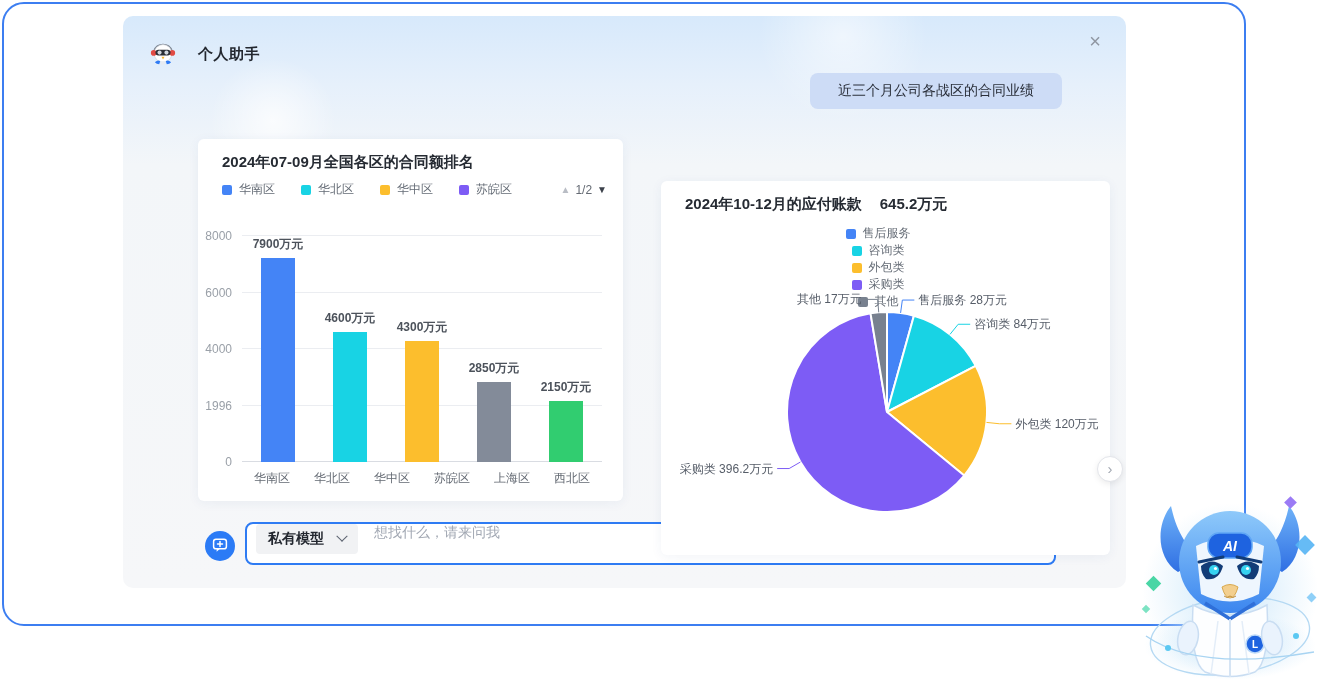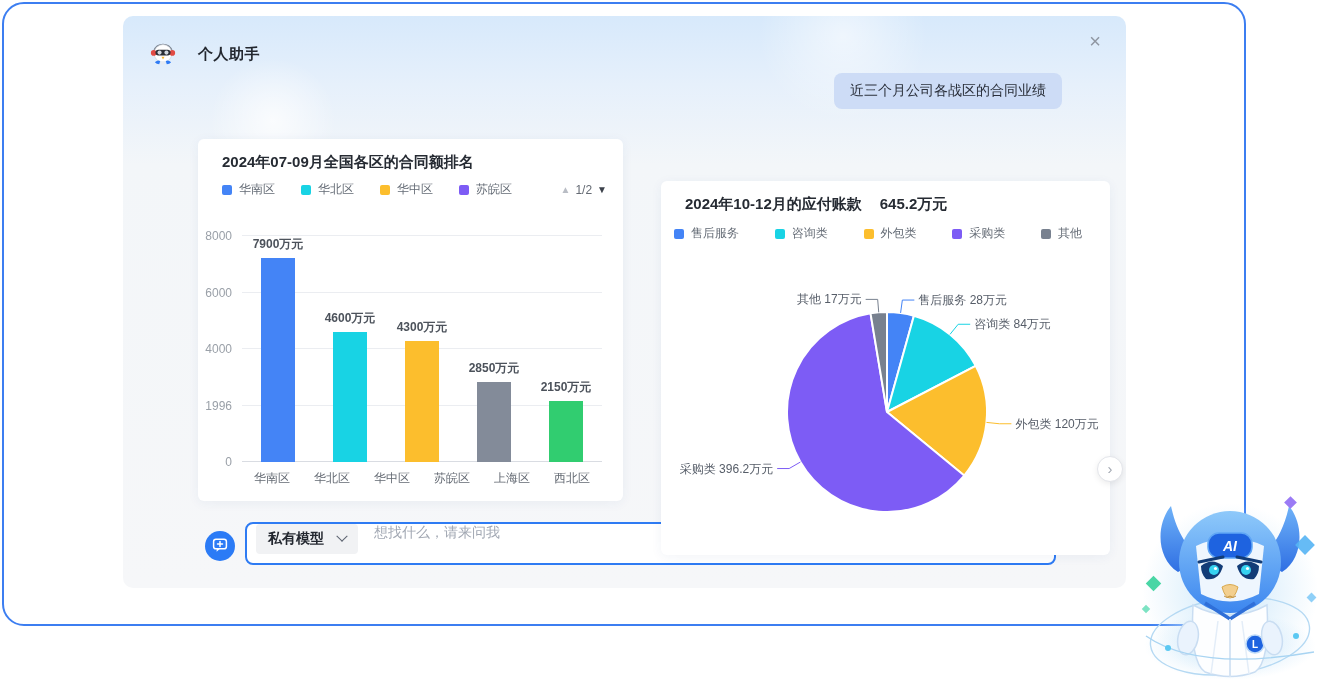--- a/index.html
+++ b/index.html
@@ -19,33 +19,33 @@
              radial-gradient(circle 90px at 150px 105px, rgba(255,255,255,.75), rgba(255,255,255,0) 70%),
              radial-gradient(circle 120px at 720px 20px, rgba(255,255,255,.55), rgba(255,255,255,0) 70%);
            pointer-events:none; }
 
   .panel-header { position:absolute; left:27px; top:25px; display:flex; align-items:center; gap:22px; }
   .avatar { width:26px; height:26px; display:inline-block; }
   .app-title { font-size:15px; font-weight:bold; color:#23272f; letter-spacing:.5px; }
   .close { position:absolute; right:18px; top:12px; width:26px; height:26px; border:none; background:transparent;
            font-size:20px; line-height:26px; color:#8f96a1; cursor:pointer; }
 
-  .bubble { position:absolute; right:64px; top:57px; padding:9px 16px; background:#cddcf6;
+  .bubble { position:absolute; right:64px; top:57px; padding:9px 28px; background:#cddcf6;
             border-radius:8px; font-size:14px; color:#2a2f3a; }
 
   .card { position:absolute; background:#fff; border-radius:6px;
           box-shadow:0 2px 12px rgba(40,70,130,.06); z-index:2; }
   .bar-card { left:75px; top:123px; width:425px; height:362px; }
   .pie-card { left:538px; top:165px; width:449px; height:374px; }
 
   .card h3 { position:absolute; left:24px; top:14px; font-size:15px; font-weight:bold; color:#262b33;
              display:flex; gap:18px; white-space:nowrap; }
   .legend-row { position:absolute; left:24px; right:16px; top:42px; display:flex; align-items:center; }
   .legend { display:flex; align-items:center; gap:26px; }
-  .pie-card .legend { position:absolute; left:13px; right:28px; top:44px; justify-content:space-between; gap:0; }
+  .pie-card .legend { position:absolute; left:13px; right:28px; top:44px; justify-content:space-between; gap:0;flex-direction:column; }
   .leg-item { display:flex; align-items:center; gap:7px; font-size:12px; color:#646b75; cursor:pointer; }
   .swatch { width:10px; height:10px; border-radius:2px; display:inline-block; }
   .pager { margin-left:auto; display:flex; align-items:center; gap:5px; font-size:12px; color:#646a73; }
   .pg-up { color:#b9bdc5; font-size:10px; cursor:pointer; }
   .pg-down { color:#3c414b; font-size:10px; cursor:pointer; }
 
   
   .yaxis { position:absolute; left:0; top:97px; bottom:39px; width:38px; }
   .ytick { position:absolute; right:4px; transform:translateY(50%); font-size:12px; color:#9aa0a8; }
   .plot { position:absolute; left:44px; right:21px; top:97px; bottom:39px; }

